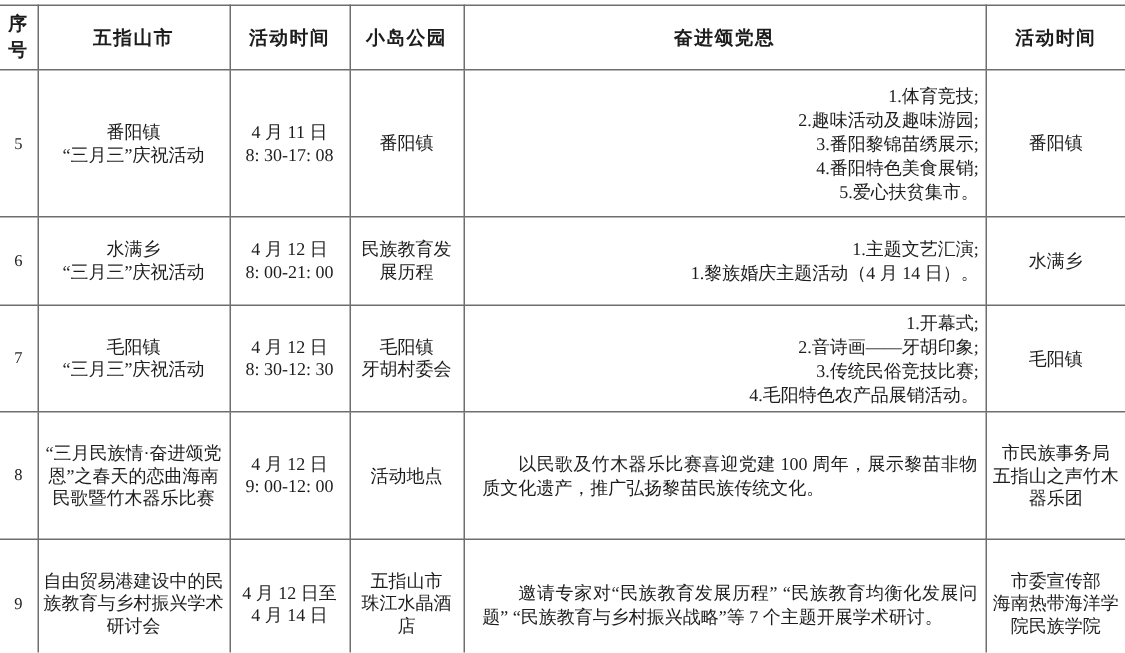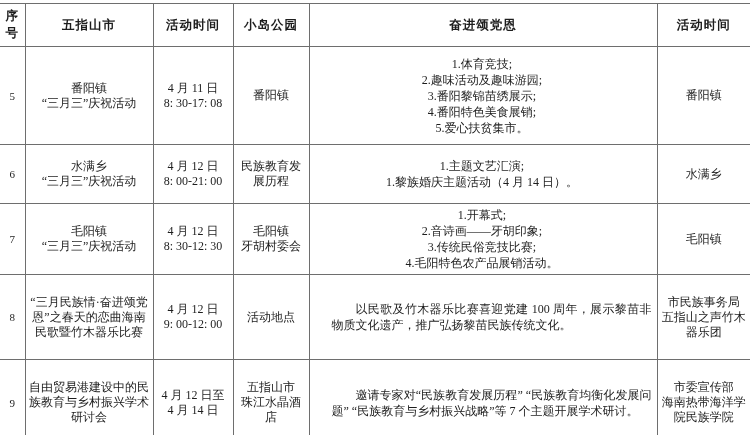--- a/index.html
+++ b/index.html
@@ -20,22 +20,22 @@
   }
   .schedule tr > *:first-child { border-left:none; }
   .schedule tr > *:last-child  { border-right:none; }
   .schedule th {
     font-size:12.5px; font-weight:bold; text-align:center;
     letter-spacing:1px; padding:4px 1px;
   }
   td.c   { text-align:center; font-size:12px; line-height:15px; white-space:pre-line; }
   td.no  { text-align:center; font-size:11px; }
   td.content      { font-size:12px; line-height:16px; }
-  td.content.list { text-align:center; white-space:pre-line; padding-right:4px; }
-  td.content.para { text-align:justify; text-indent:2em; padding-left:22px; padding-right:5px; white-space:normal; }
+  td.content.list { text-align:right; white-space:pre-line; padding-right:4px; }
+  td.content.para { text-align:justify; text-indent:2em; padding-left:12px; padding-right:5px; white-space:normal; }
   tr.h-head { height:27px; }
   tr.h-r5 { height:98px; }
   tr.h-r6 { height:59px; }
   tr.h-r7 { height:71px; }
   tr.h-r8 { height:85px; }
   tr.h-r9 { height:86px; }
 </style>
 </head>
 <body>
 

